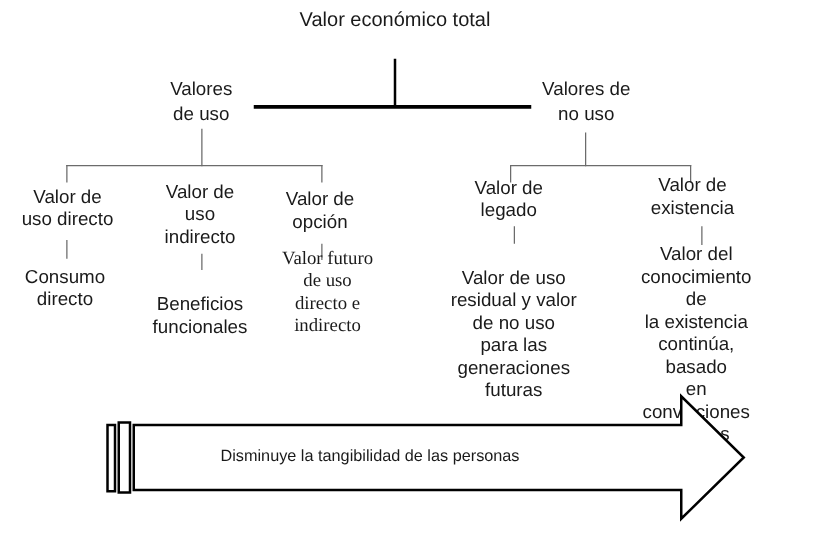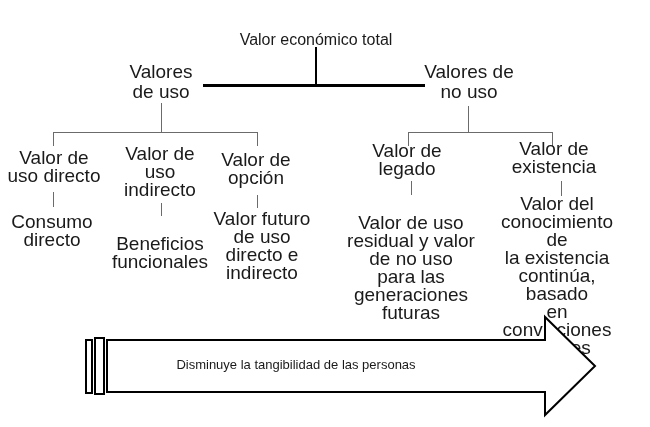--- a/index.html
+++ b/index.html
@@ -14,21 +14,21 @@
     height: 427px;
     background: #ffffff;
     overflow: hidden;
     color: #1a1a1a;
   }
   .node {
     position: absolute;
     transform: translateX(-50%);
     white-space: pre-line;
     text-align: center;
-    font-size: 19px;
+    font-size: 15px;
     line-height: 18px;
     color: #1a1a1a;
   }
   .node.title {
     font-size: 16px;
   }
   .node.lvl1 {
     line-height: 20px;
   }
   .line {
@@ -51,21 +51,21 @@
     white-space: nowrap;
     font-size: 13px;
     color: #1a1a1a;
   }
 </style>
 </head>
 <body>
 
 <div id="stage">
 
-  <div class="node title" style="left:316px; top:31px;text-align:center;">Valor económico total</div>
+  <div class="node title" style="left:316px; top:8px;text-align:center;">Valor económico total</div>
 
   <div class="line black" style="left:315px; top:47px; width:2px; height:38px;"></div>
   <div class="line black" style="left:203px; top:84px; width:222px; height:3px;"></div>
 
   <div class="node lvl1" style="left:161px; top:62px;">Valores
 de uso</div>
   <div class="node lvl1" style="left:469px; top:62px;">Valores de
 no uso</div>
 
   <div class="line" style="left:161px; top:103px; width:1px; height:30px;"></div>
@@ -87,21 +87,21 @@
 opción</div>
 
   <div class="line" style="left:53px; top:192px; width:1px; height:15px;"></div>
   <div class="line" style="left:161px; top:203px; width:1px; height:13px;"></div>
   <div class="line" style="left:257px; top:195px; width:1px; height:13px;"></div>
 
   <div class="node" style="left:52px; top:213px;">Consumo
 directo</div>
   <div class="node" style="left:160px; top:220px;margin-top:15px;">Beneficios
 funcionales</div>
-  <div class="node" style="left:262px; top:210px;">Valor futuro
+  <div class="node" style="left:262px; top:198px;font-family:Liberation Serif, serif;">Valor futuro
 de uso
 directo e
 indirecto</div>
 
   <div class="node" style="left:407px; top:142px;">Valor de
 legado</div>
   <div class="node" style="left:554px; top:140px;">Valor de
 existencia</div>
 
   <div class="line" style="left:411px; top:181px; width:1px; height:14px;"></div>

